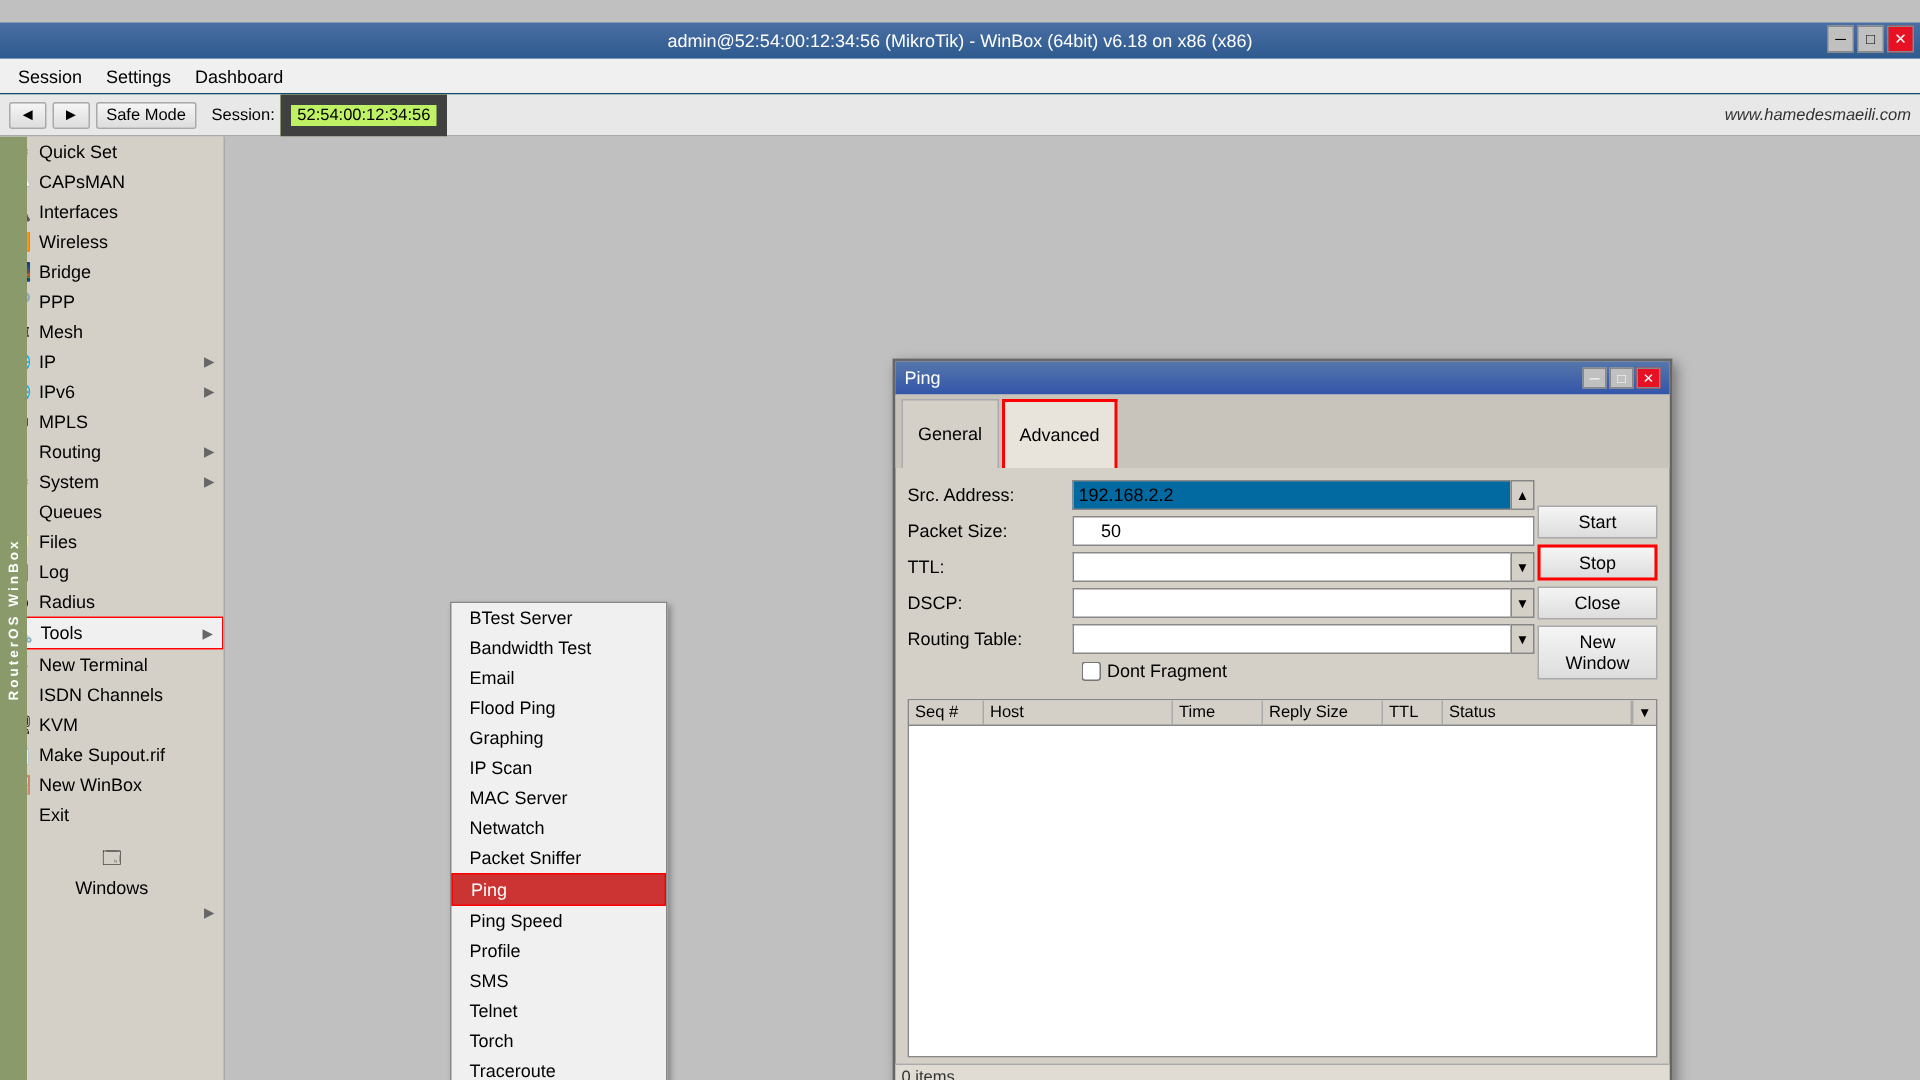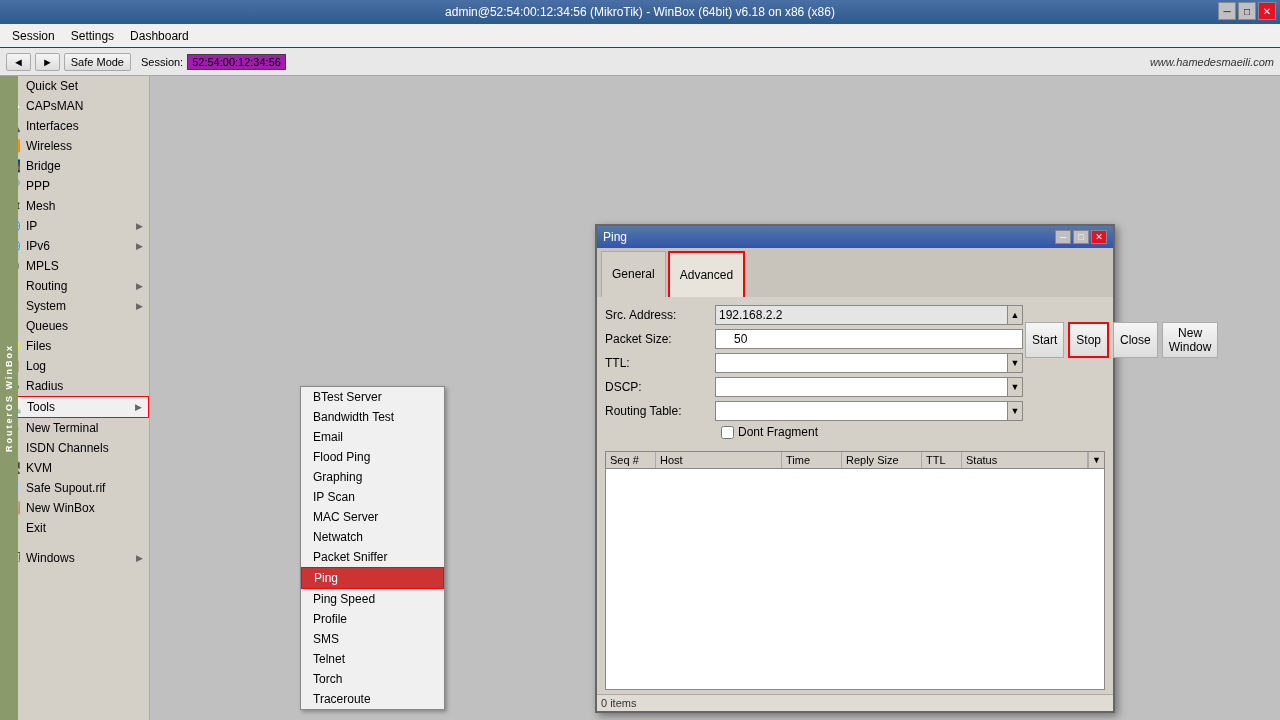--- a/index.html
+++ b/index.html
@@ -18,20 +18,21 @@
       background: linear-gradient(to bottom, #4a6fa5, #2d5a8e);
       color: white;
       text-align: center;
       padding: 3px 0;
       font-size: 12px;
       display: flex;
       align-items: center;
       justify-content: center;
       position: relative;
       height: 24px;
+      margin-top: 15px;
     }
     #titlebar-controls {
       position: absolute;
       right: 4px;
       top: 2px;
       display: flex;
       gap: 2px;
     }
     .titlebar-btn {
       width: 18px;
@@ -78,23 +79,23 @@
       padding: 2px 6px;
       cursor: pointer;
       font-size: 11px;
       border-radius: 2px;
       display: flex;
       align-items: center;
       gap: 3px;
     }
     #session-label { font-size: 11px; margin-left: 6px; }
     #session-value {
-      border: 1px solid #404040;
+      border: 7px solid #404040;
       padding: 1px 4px;
-      background: #a21caf;
+      background: #bef264;
       font-size: 11px;
     }
     #website-label {
       margin-left: auto;
       font-size: 11px;
       color: #333;
       font-style: italic;
     }
 
     
@@ -236,21 +237,21 @@
       height: 20px;
     }
     .field-input-with-arrow {
       display: flex;
       flex: 1;
     }
     .field-input-with-arrow input {
       flex: 1;
       border: 1px solid #888;
       border-right: none;
-      background: #e5e5e5;
+      background: #0369a1;
       padding: 1px 3px;
       font-size: 12px;
       height: 20px;
     }
     .arrow-btn {
       background: #d4d0c8;
       border: 1px solid #888;
       width: 16px;
       cursor: pointer;
       display: flex;
@@ -278,21 +279,21 @@
       margin-bottom: 4px;
       padding-left: 116px;
     }
     .checkbox-row input { margin-right: 4px; }
 
     #ping-buttons {
       position: absolute;
       right: 8px;
       top: 25px;
       display: flex;
-      flex-direction: row;
+      flex-direction: column;
       gap: 4px;
       width: 80px;
     }
     .ping-btn {
       background: linear-gradient(to bottom, #f5f5f5, #ddd);
       border: 1px solid #aaa;
       padding: 3px 6px;
       cursor: pointer;
       font-size: 12px;
       text-align: center;
@@ -363,20 +364,21 @@
       font-weight: bold;
     }
 
     #windows-item {
       display: flex;
       align-items: center;
       padding: 2px 6px;
       cursor: pointer;
       font-size: 12px;
       gap: 4px;
+      flex-direction: column;
     }
   </style>
 </head>
 <body>
 
 <div id="titlebar">
   <span>admin@52:54:00:12:34:56 (MikroTik) - WinBox (64bit) v6.18 on x86 (x86)</span>
   <div id="titlebar-controls">
     <div class="titlebar-btn">─</div>
     <div class="titlebar-btn">□</div>
@@ -488,21 +490,21 @@
     <div class="sidebar-item">
       <span class="sidebar-icon"></span>
       <span>ISDN Channels</span>
     </div>
     <div class="sidebar-item">
       <span class="sidebar-icon">🖥</span>
       <span>KVM</span>
     </div>
     <div class="sidebar-item">
       <span class="sidebar-icon">📄</span>
-      <span>Safe Supout.rif</span>
+      <span>Make Supout.rif</span>
     </div>
     <div class="sidebar-item">
       <span class="sidebar-icon">🪟</span>
       <span>New WinBox</span>
     </div>
     <div class="sidebar-item">
       <span class="sidebar-icon">🚪</span>
       <span>Exit</span>
     </div>
     <div style="height: 10px;"></div>

